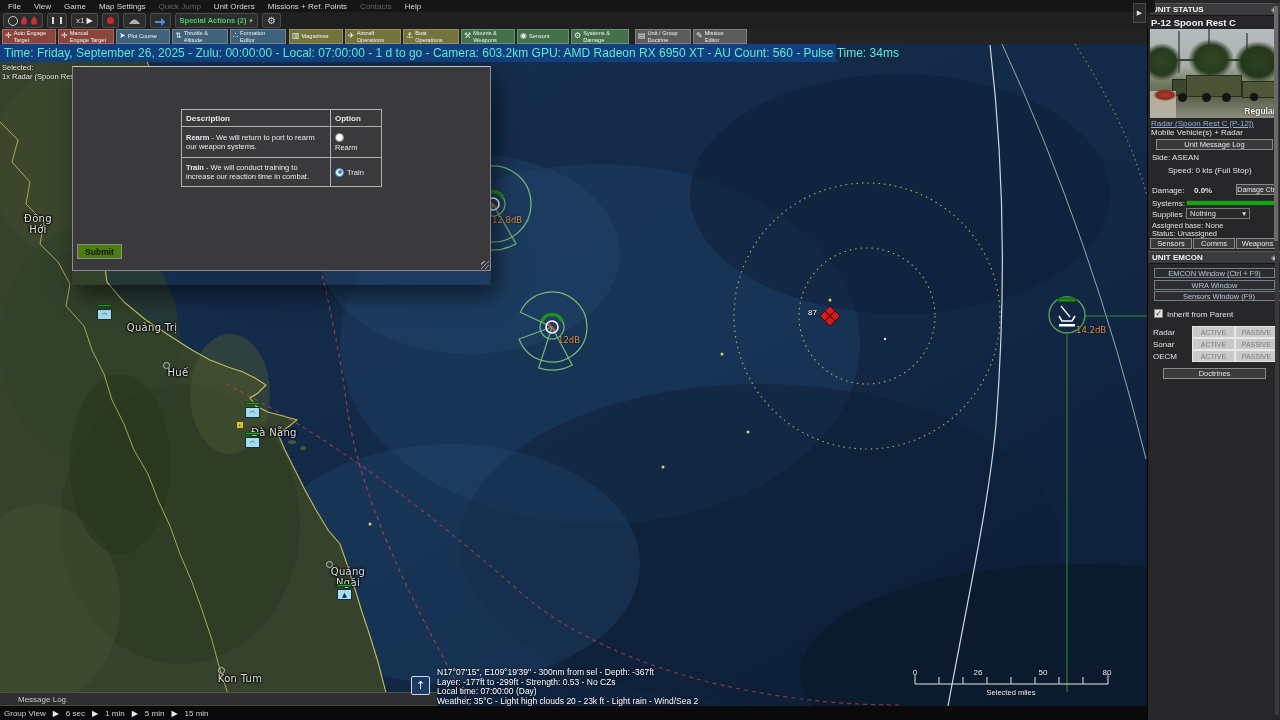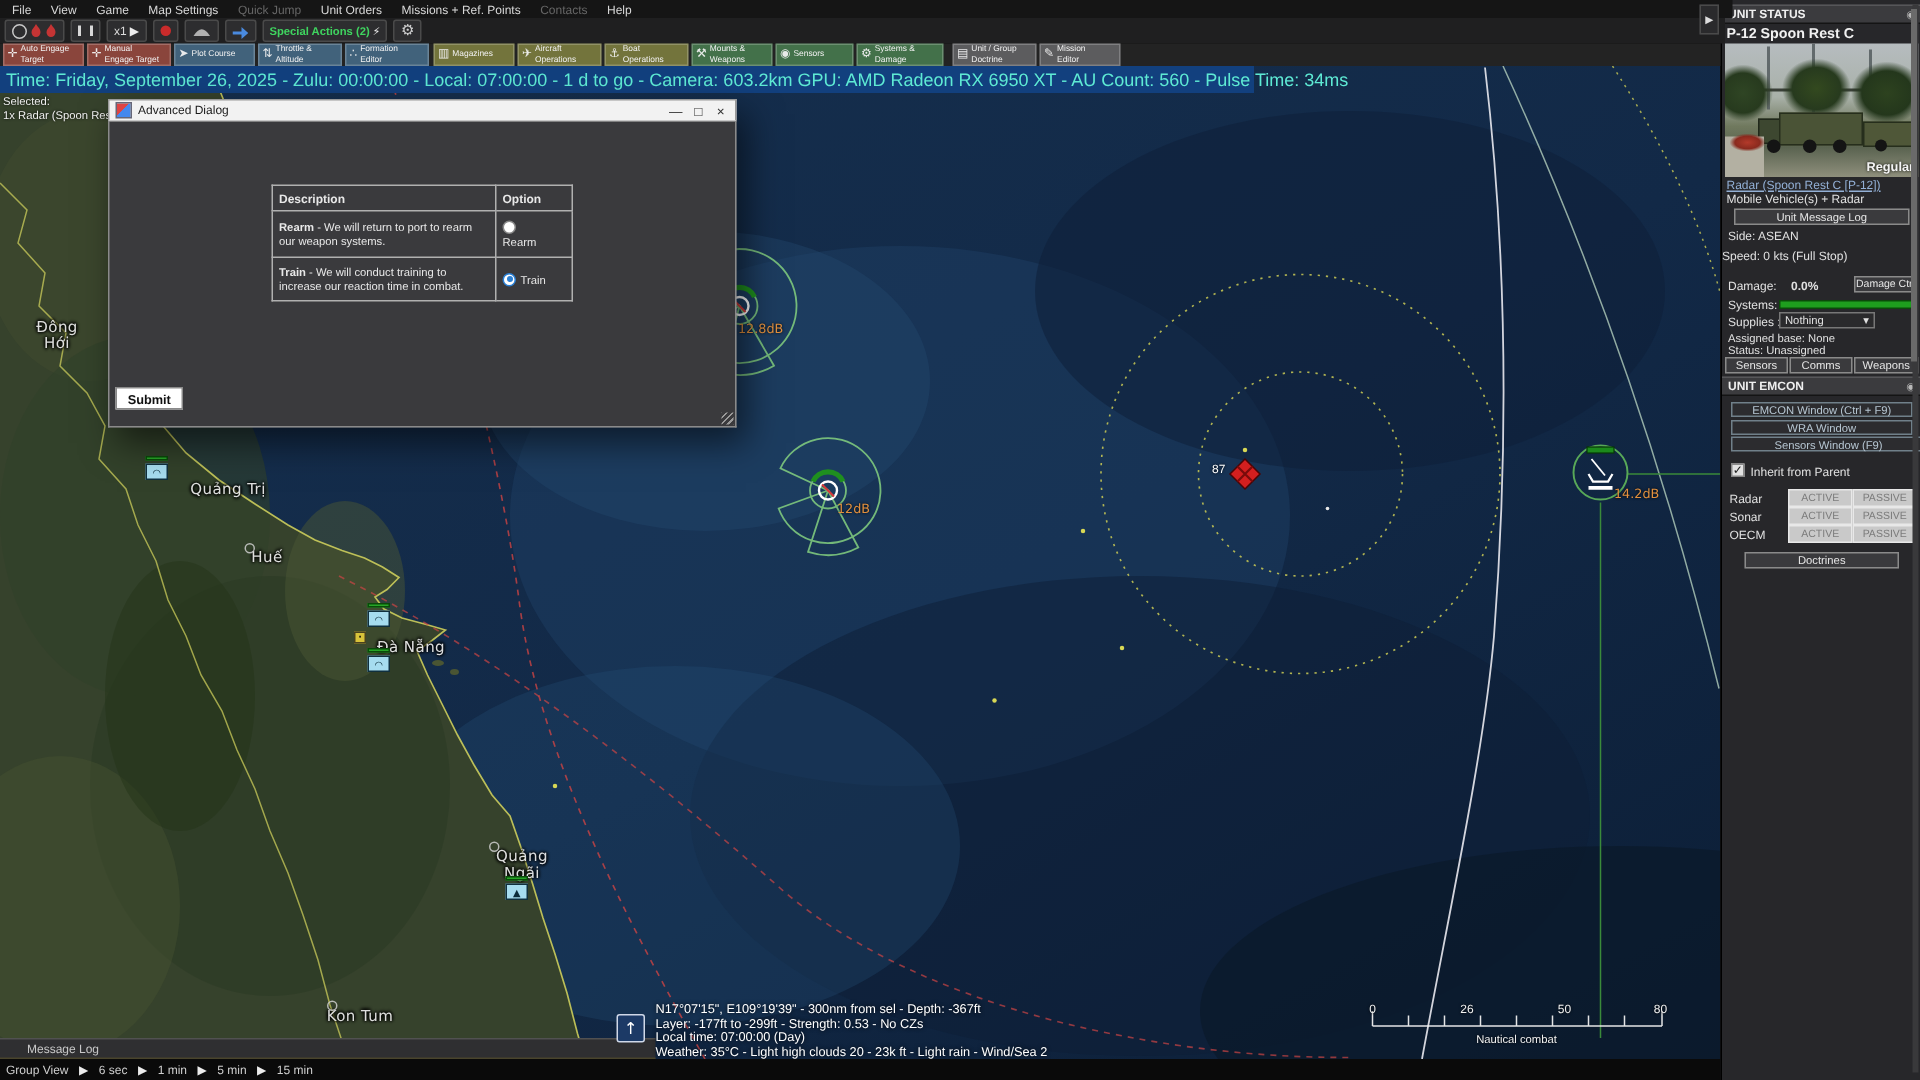--- a/index.html
+++ b/index.html
@@ -111,21 +111,21 @@
   .dtable th,.dtable td{border:1px solid #b0b0b0;padding:2px 4px;text-align:left;vertical-align:middle}
   .dtable th{font-weight:bold;font-size:8px;height:12px}
   .dtable .cdesc{width:140px}
   .dtable .copt{width:42px}
   .radio{width:9px;height:9px;border-radius:50%;background:#fff;border:1px solid #888;box-sizing:border-box;
          display:inline-block;position:relative;flex:none}
   .radio.sel{border:1.5px solid #2a7fd4}
   .radio.sel::after{content:"";position:absolute;left:1.5px;top:1.5px;width:4px;height:4px;border-radius:50%;background:#2a7fd4}
   .optstack{display:flex;flex-direction:column;align-items:flex-start;gap:1px}
   .optrow{display:flex;align-items:center;gap:3px}
-  .submit{position:absolute;left:4px;top:177px;width:45px;height:15px;background:#ffffff;border:1px solid #8a8a8a;
+  .submit{position:absolute;left:4px;top:177px;width:45px;height:15px;background:#4d7c0f;border:1px solid #8a8a8a;
           color:#111;font-weight:bold;font-size:8.5px;display:flex;align-items:center;justify-content:center;box-sizing:border-box}
   .grip{position:absolute;right:1px;bottom:1px;width:8px;height:8px;
         background:repeating-linear-gradient(135deg,transparent 0 2px,#9a9a9a 2px 3px)}
   .mini-scroll{left:1133px;top:3px;width:13px;height:20px;background:#2a2a2c;border:1px solid #4a4a4a;z-index:13;
                display:flex;align-items:center;justify-content:center;font-size:7px;color:#ddd;box-sizing:border-box;
                font-family:"DejaVu Sans",sans-serif}
 </style>
 </head>
 <body>
 
@@ -255,21 +255,21 @@
     <div class="clabel" style="left:492px;top:171px">12.8dB</div>
     <div class="clabel" style="left:558px;top:291px">12dB</div>
     <div class="clabel" style="left:1076px;top:281px">14.2dB</div>
     <div class="wlabel" style="left:808px;top:264px">87</div>
 
     
     <div class="scale-num" style="left:915px;top:624px">0</div>
     <div class="scale-num" style="left:978px;top:624px">26</div>
     <div class="scale-num" style="left:1043px;top:624px">50</div>
     <div class="scale-num" style="left:1107px;top:624px">80</div>
-    <div class="scale-unit" style="left:1011px;top:644px">Nautical combat</div>
+    <div class="scale-unit" style="left:1011px;top:644px">Selected miles</div>
   </div>
 
   <div class="abs menubar">
     <span>File</span>
     <span>View</span>
     <span>Game</span>
     <span>Map Settings</span>
     <span class="dim">Quick Jump</span>
     <span>Unit Orders</span>
     <span>Missions + Ref. Points</span>
@@ -345,29 +345,20 @@
   <div class="abs mini-scroll">▶</div>
 
   <div class="abs timebar">Time: Friday, September 26, 2025 - Zulu: 00:00:00 - Local: 07:00:00 - 1 d to go - Camera: 603.2km GPU: AMD Radeon RX 6950 XT - AU Count: 560 - Pulse Time: 34ms</div>
 
   <div class="abs selblock">
     <div>Selected:</div>
     <div>1x Radar (Spoon Rest C</div>
   </div>
 
   <div class="abs dialog">
-    <div class="dlg-title">
-      <span class="dlg-ico"></span>
-      <span>Advanced Dialog</span>
-      <span class="dlg-ctrl">
-        <span>—</span>
-        <span>□</span>
-        <span>×</span>
-      </span>
-    </div>
     <div class="dlg-body">
       <table class="dtable">
         <tbody>
             <tr>
           <th class="cdesc">Description</th>
           <th class="copt">Option</th>
         </tr>
         <tr>
           <td class="cdesc" style="height:26px"><b>Rearm</b><span actable="false"> - We will return to port to rearm our weapon systems.</span></td>
           <td class="copt">
@@ -437,21 +428,21 @@
       <div style="position:absolute;left:100px;top:64px;width:8px;height:8px;border-radius:50%;background:#141414"></div>
       <div style="position:absolute;left:0;top:62px;width:26px;height:27px;background:#b3b0a2"></div>
       <div style="position:absolute;left:3px;top:60px;width:24px;height:12px;background:radial-gradient(closest-side,#b33a2a,#8a2a1e 70%,rgba(0,0,0,0))"></div>
       <div class="regular">Regular</div>
     </div>
 
     <div class="unitlink" style="top:119px">Radar (Spoon Rest C [P-12])</div>
     <div class="slabel" style="left:3px;top:128px">Mobile Vehicle(s) + Radar</div>
     <div class="sbtn" style="left:8px;top:139px;width:117px;height:11px">Unit Message Log</div>
     <div class="slabel" style="left:4px;top:153px">Side: ASEAN</div>
-    <div class="slabel" style="left:0;top:166px">Speed: 0 kts (Full Stop)</div>
+    <div class="slabel" style="left:20px;top:166px">Speed: 0 kts (Full Stop)</div>
     <div class="slabel" style="left:4px;top:186px">Damage:</div>
     <div class="slabel" style="left:46px;top:186px;font-weight:bold">0.0%</div>
     <div class="sbtn" style="left:88px;top:184px;width:42px;height:11px;font-size:7px">Damage Ctrl</div>
     <div class="slabel" style="left:4px;top:199px">Systems:</div>
     <div class="greenbar"></div>
     <div class="slabel" style="left:4px;top:210px">Supplies :</div>
     <div class="dropdown">
       <span>Nothing</span>
       <span>▾</span>
     </div>

